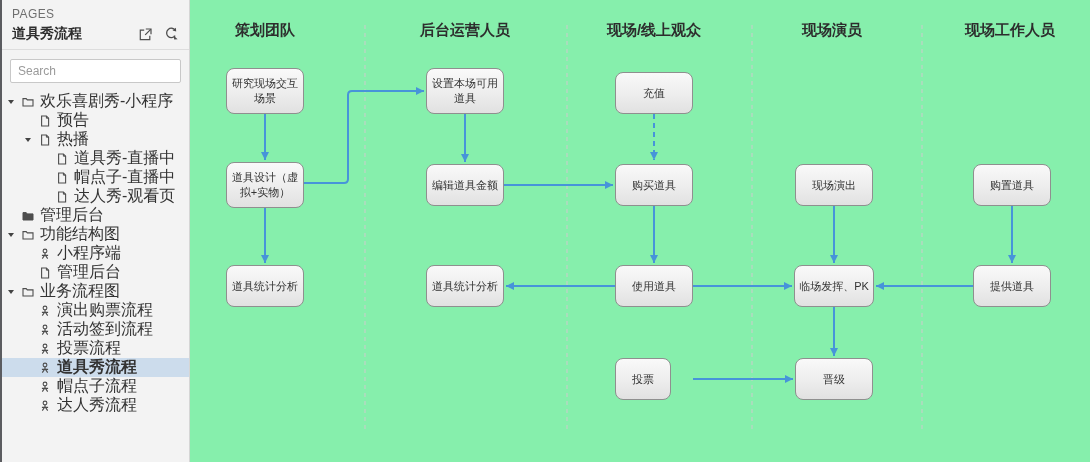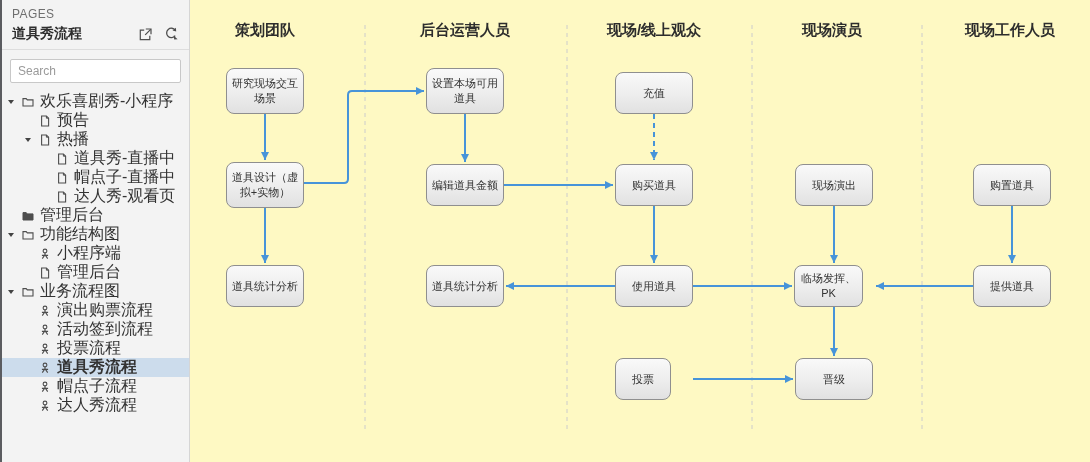--- a/index.html
+++ b/index.html
@@ -30,21 +30,21 @@
   .row.lvl0{padding-left:6px;}
   .row.lvl1{padding-left:23px;}
   .row.lvl2{padding-left:40px;}
   .row.selected{background:var(--sel-bg);font-weight:bold;}
   .caret-box{width:13px;display:flex;align-items:center;justify-content:flex-start;flex:none;}
   .caret{width:0;height:0;border-left:3.5px solid transparent;border-right:3.5px solid transparent;border-top:4.5px solid #434343;}
   .ticon{width:14px;margin-right:5px;display:flex;align-items:center;justify-content:center;flex:none;}
   .tlabel{overflow:hidden;text-overflow:ellipsis;}
 
   
-  .canvas{position:absolute;left:190px;top:0;width:900px;height:462px;background:#fef9c3;}
+  .canvas{position:absolute;left:190px;top:0;width:900px;height:462px;background:#86efac;}
   .wires{position:absolute;left:0;top:0;}
   .lane-header{position:absolute;top:21px;transform:translateX(-50%);font-size:15px;font-weight:bold;color:#2d2d2d;white-space:nowrap;}
   .node{position:absolute;display:flex;align-items:center;justify-content:center;text-align:center;
         font-size:11px;line-height:1.35;color:#333;padding:2px 3px;
         border:1px solid #8f8f8f;border-radius:8px;
         background:linear-gradient(180deg,#f9f9f9 0%,#ededed 55%,#e1e1e1 100%);}
 </style>
 </head>
 <body>
 
@@ -296,17 +296,17 @@
   <div class="node" style="left:36px;top:162px;width:78px;height:46px">道具设计（虚拟+实物）</div>
   <div class="node" style="left:36px;top:265px;width:78px;height:42px">道具统计分析</div>
   <div class="node" style="left:236px;top:68px;width:78px;height:46px">设置本场可用道具</div>
   <div class="node" style="left:236px;top:164px;width:78px;height:42px">编辑道具金额</div>
   <div class="node" style="left:236px;top:265px;width:78px;height:42px">道具统计分析</div>
   <div class="node" style="left:425px;top:72px;width:78px;height:42px">充值</div>
   <div class="node" style="left:425px;top:164px;width:78px;height:42px">购买道具</div>
   <div class="node" style="left:425px;top:265px;width:78px;height:42px">使用道具</div>
   <div class="node" style="left:425px;top:358px;width:56px;height:42px">投票</div>
   <div class="node" style="left:605px;top:164px;width:78px;height:42px">现场演出</div>
-  <div class="node" style="left:604px;top:265px;width:69px;height:42px">临场发挥、PK</div>
+  <div class="node" style="left:604px;top:265px;width:80px;height:42px">临场发挥、PK</div>
   <div class="node" style="left:605px;top:358px;width:78px;height:42px">晋级</div>
   <div class="node" style="left:783px;top:164px;width:78px;height:42px">购置道具</div>
   <div class="node" style="left:783px;top:265px;width:78px;height:42px">提供道具</div>
 </main>
 
 </body></html>

